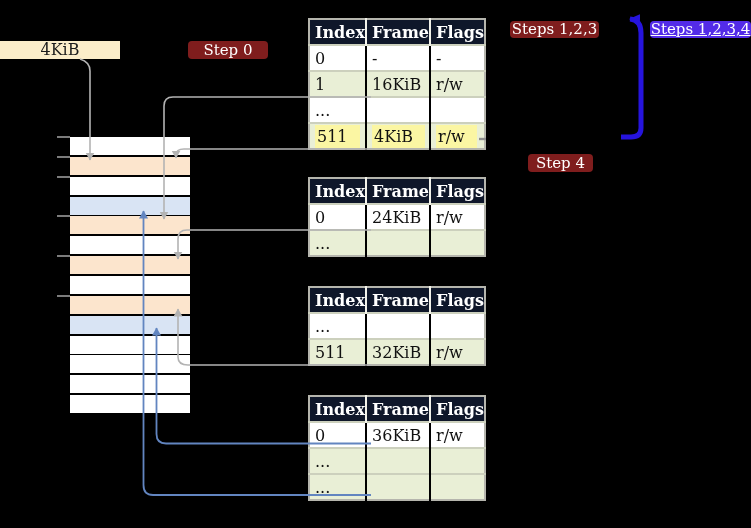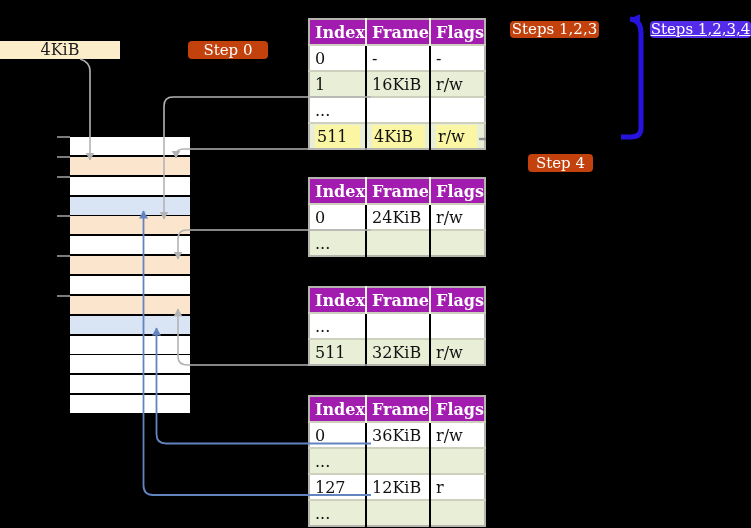--- a/index.html
+++ b/index.html
@@ -10,38 +10,38 @@
   
   #frame-label{
     position:absolute;left:0;top:41px;width:120px;height:18px;
     background:#fbedca;color:#1b1b1b;font-size:16px;line-height:18px;text-align:center;
   }
   
   .badge{
     position:absolute;color:#fff;font-size:15px;text-align:center;
     border-radius:4px;white-space:nowrap;
   }
-  .badge.red{background:#c2410c;}
+  .badge.red{background:#7f1d1d;}
   .badge.blue{background:#532be8;}
   #badge-step0   {left:188px;top:41px;width:80px; height:18px;line-height:18px;}
   #badge-steps123{left:510px;top:21px;width:89px; height:17px;line-height:17px;}
   #badge-steps1234{left:650px;top:21px;width:101px;height:17px;line-height:17px;text-decoration:underline;}
   #badge-step4   {left:528px;top:154px;width:65px;height:18px;line-height:18px;}
   
   #stack{position:absolute;left:0;top:0;}
   .stack-row{position:absolute;left:70px;width:120px;height:18px;}
   .tick{position:absolute;left:57px;width:13px;height:2px;background:#7c7c7c;}
   
   table.ptable{
     position:absolute;left:308px;border-collapse:collapse;
     border:2px solid #b5b5ad;table-layout:fixed;
   }
   #ptable-0{top:18px;} #ptable-1{top:177px;} #ptable-2{top:286px;} #ptable-3{top:395px;}
   .ptable th{
-    background:#a21caf;color:#fff;font-weight:bold;font-size:16px;
+    background:#0f172a;color:#fff;font-weight:bold;font-size:16px;
     height:24px;padding:0 0 0 5px;text-align:center;border-left:2px solid #f2f2ea;
   }
   .ptable th:first-child{border-left:none;}
   .ptable td{
     font-size:16px;color:#111;height:24px;padding:0 0 0 5px;
     border-left:2px solid #000;overflow:hidden;
   }
   .ptable td:first-child{border-left:none;}
   .ptable tbody tr{border-top:2px solid #ccd0bd;}
   .ptable tr.even td{background:#ffffff;}
@@ -190,25 +190,20 @@
         <tr class="even">
           <td>0</td>
           <td>36KiB</td>
           <td>r/w</td>
         </tr>
         <tr class="odd">
           <td>...</td>
           <td></td>
           <td></td>
         </tr>
-        <tr class="even">
-          <td>127</td>
-          <td>12KiB</td>
-          <td>r</td>
-        </tr>
         <tr class="odd">
           <td>...</td>
           <td></td>
           <td></td>
         </tr>
       </tbody>
     </table>
 
   <svg id="overlay" width="751" height="528" viewBox="0 0 751 528">
     <defs>

